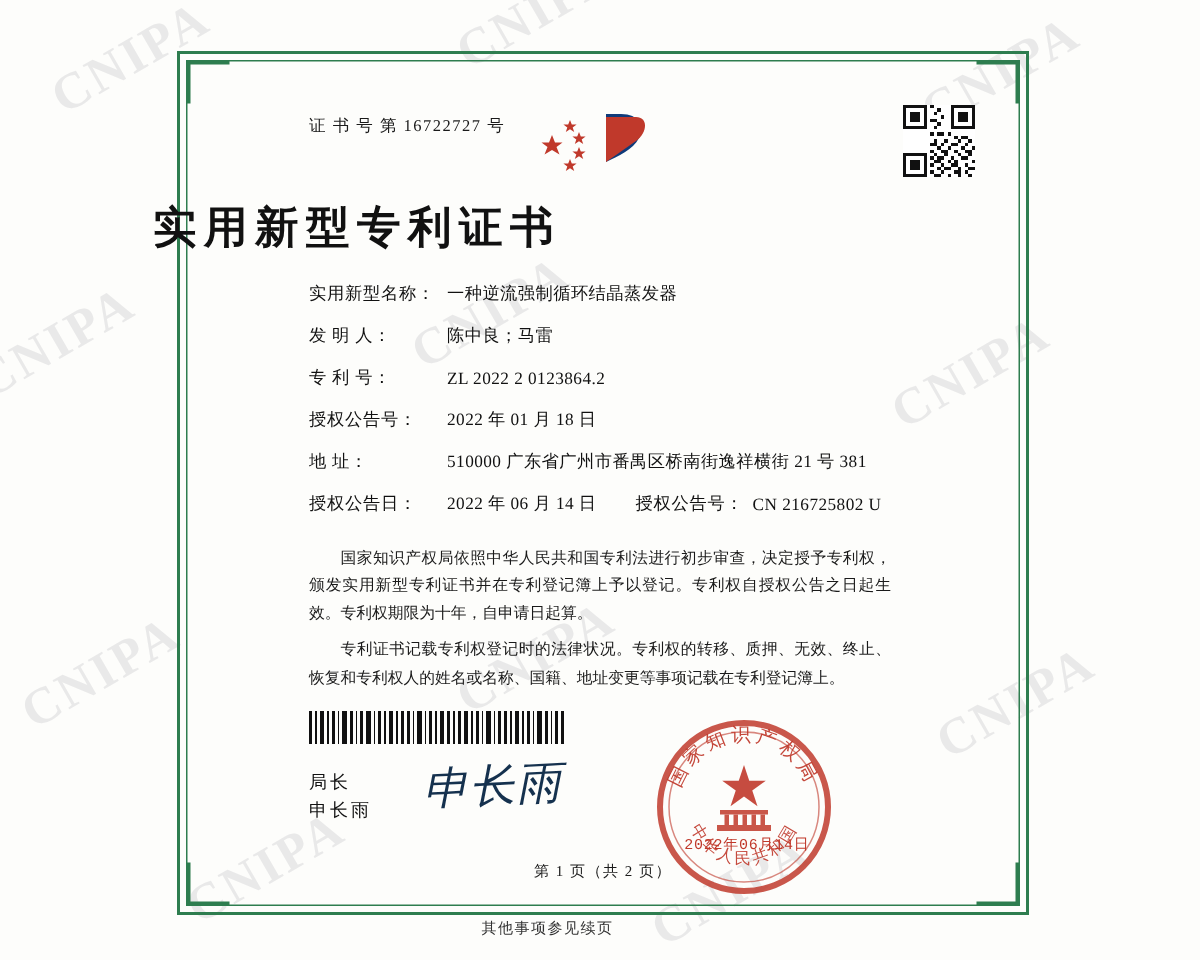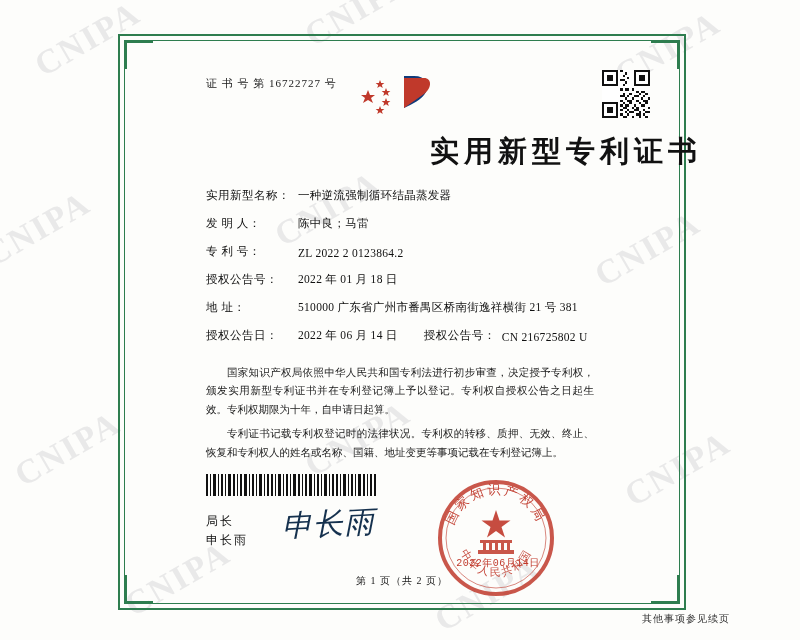--- a/index.html
+++ b/index.html
@@ -107,21 +107,21 @@
     transform: translateX(-50%);
     width: 92px;
     height: 56px;
   }
 
   .title {
     position: absolute;
     top: 98px;
     left: 0;
     width: 100%;
-    text-align: right;
+    text-align: left;
     font-size: 29px;
     font-weight: bold;
     letter-spacing: 5px;
     color: #111;
     font-family: "Liberation Serif", serif;
   }
 
   .fields {
     position: absolute;
     left: 104px;
@@ -227,21 +227,21 @@
     color: #1a1a1a;
     font-family: "Liberation Serif", serif;
     letter-spacing: 1px;
   }
 
   .footnote {
     position: absolute;
     left: 0;
     top: 612px;
     width: 730px;
-    text-align: right;
+    text-align: center;
     font-size: 10px;
     color: #333;
     font-family: "Liberation Serif", serif;
     letter-spacing: 1px;
     z-index: 4;
   }
 </style>
 </head>
 <body>
 

